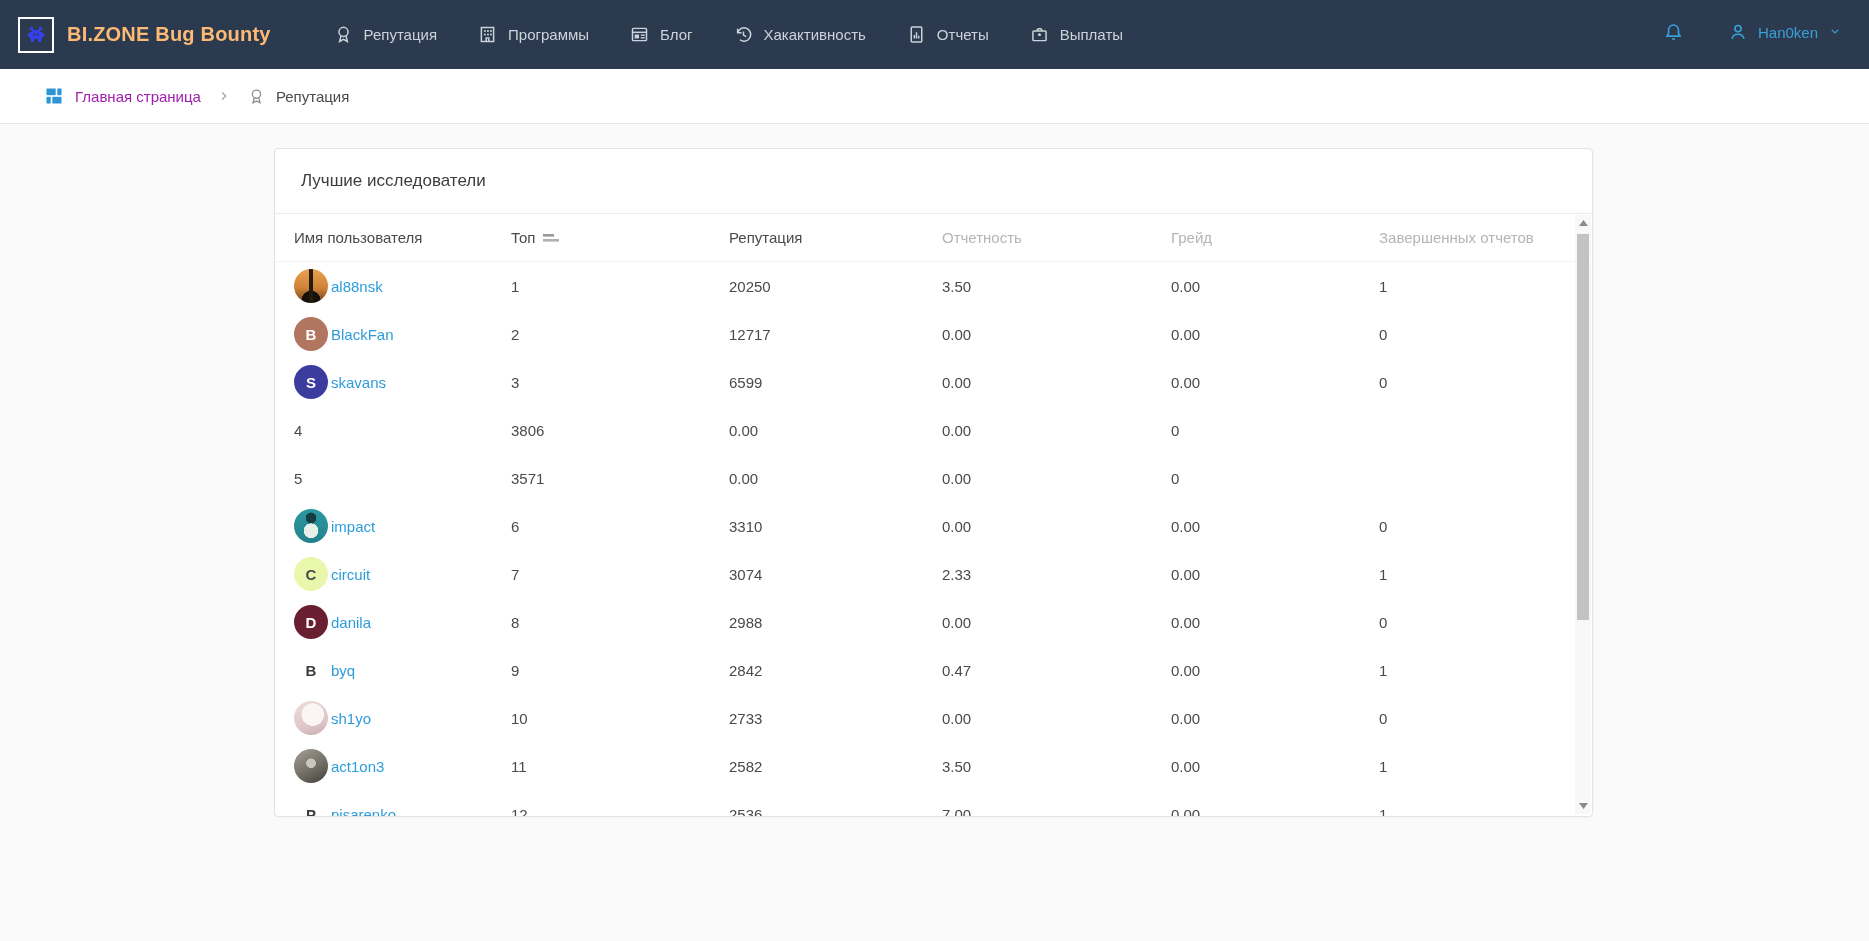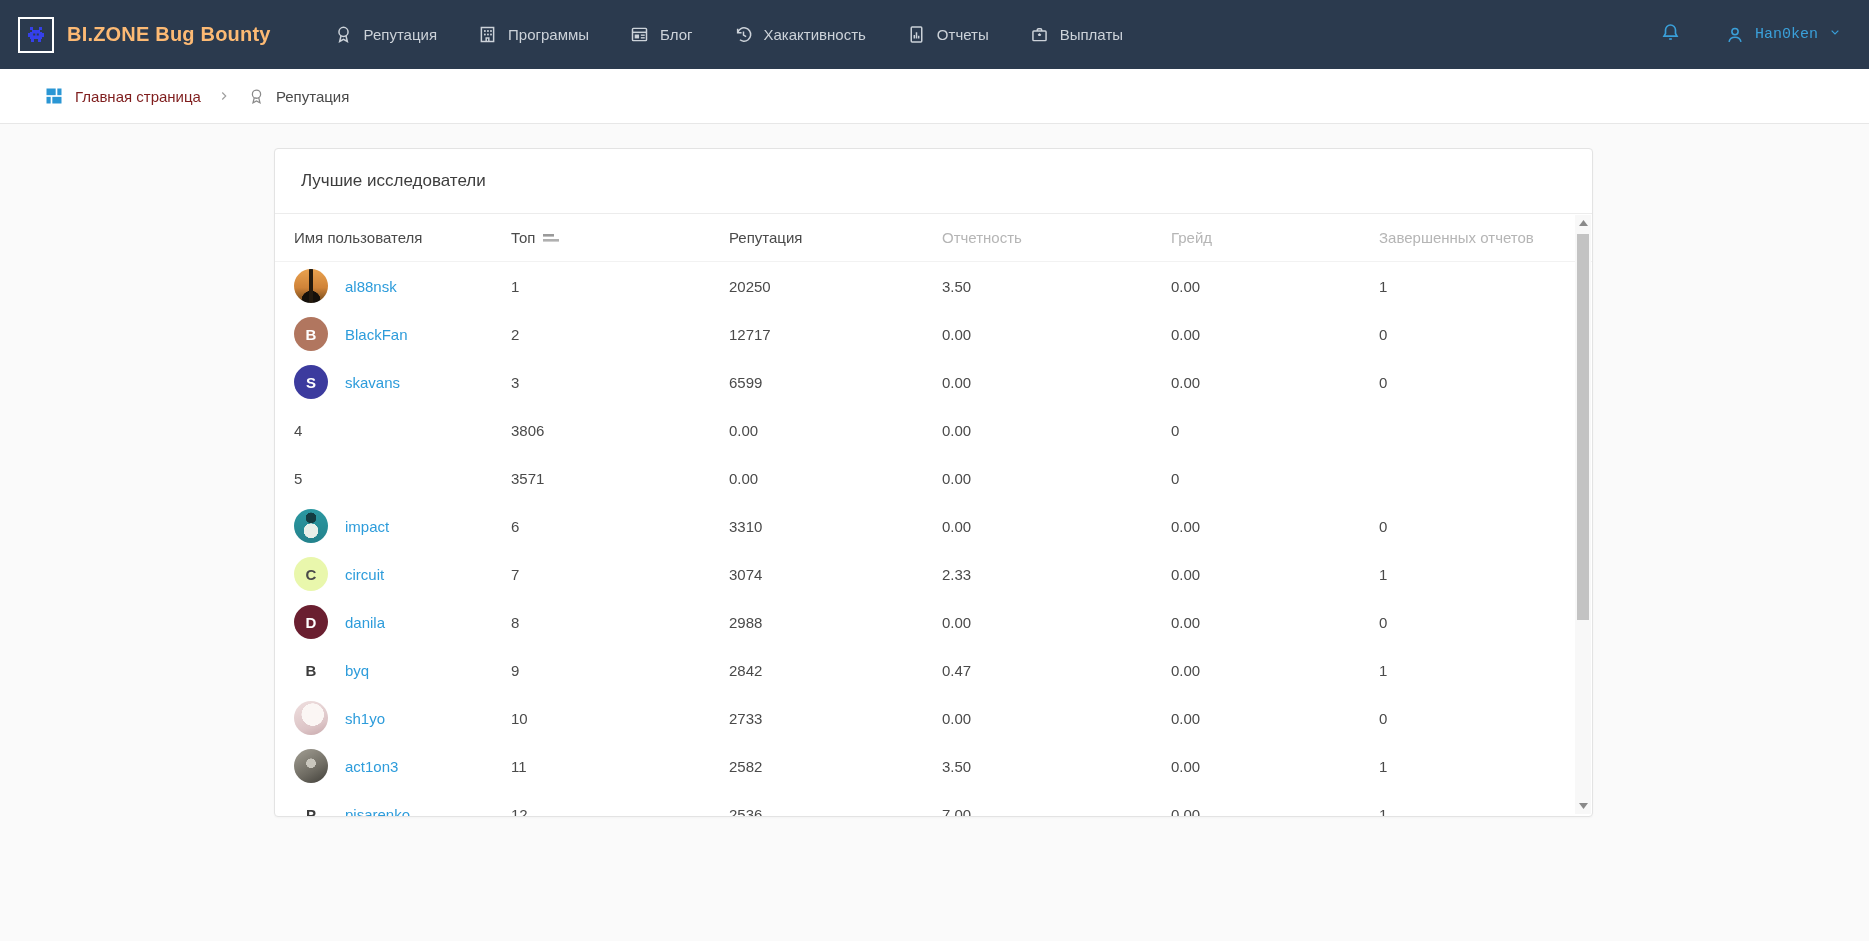--- a/index.html
+++ b/index.html
@@ -6,49 +6,49 @@
   html,body { width:1869px; height:941px; overflow:hidden; }
   body { font-family:"Liberation Sans", sans-serif; background:#fafafa; color:#4a4a4a; }
 
   
   .navbar { height:69px; background:#2b3a4e; display:flex; align-items:center; padding:0 26px 0 18px; }
   .logo-box { width:36px; height:36px; border:2px solid #fff; display:flex; align-items:center; justify-content:center; flex:0 0 auto; }
   .brand { color:#fdba74; font-size:20px; font-weight:bold; margin-left:13px; letter-spacing:.2px; white-space:nowrap; }
   .nav-menu { display:flex; align-items:center; margin-left:62px; gap:40px; }
   .nav-item { display:flex; align-items:center; gap:10px; color:#ccd2d9; font-size:15px; cursor:pointer; white-space:nowrap; }
   .nav-item svg { width:21px; height:21px; stroke:#ccd2d9; fill:none; stroke-width:1.7; }
-  .nav-right { margin-left:auto; display:flex; align-items:center; gap:42px;font-family:Liberation Mono, monospace; }
+  .nav-right { margin-left:auto; display:flex; align-items:flex-start; gap:42px; }
   .bell svg { width:23px; height:23px; stroke:#3aa0da; fill:none; stroke-width:1.7; }
   .user-menu { display:flex; align-items:center; gap:9px; color:#3aa0da; font-size:15px; cursor:pointer; }
   .user-menu svg { width:22px; height:22px; stroke:#3aa0da; fill:none; stroke-width:1.7; }
   .chev svg { width:16px; height:16px; }
 
   
   .breadcrumb { height:55px; background:#fff; border-bottom:1px solid #e7e7e7; display:flex; align-items:center; padding-left:44px; font-size:15px; }
-  .bc-home { display:flex; align-items:center; gap:11px; color:#7f1d1d; cursor:pointer; }
+  .bc-home { display:flex; align-items:center; gap:11px; color:#a21caf; cursor:pointer; }
   .bc-sep { margin:0 16px; display:flex; }
   .bc-sep svg { width:14px; height:14px; stroke:#9e9e9e; fill:none; stroke-width:2; }
   .bc-cur { display:flex; align-items:center; gap:10px; color:#4a4a4a; }
   .bc-cur svg { width:19px; height:19px; stroke:#8a8a8a; fill:none; stroke-width:1.6; }
 
   
   .content { padding-top:24px; }
   .card { margin-left:274px; width:1319px; height:669px; background:#fff; border:1px solid #e3e3e3; border-radius:4px; position:relative; overflow:hidden; box-shadow:0 1px 2px rgba(0,0,0,.03); }
   .card-header { height:65px; border-bottom:1px solid #ececec; display:flex; align-items:center; padding-left:26px; }
   .card-title { font-size:17px; color:#3d3d3d; font-weight:500; }
 
   .grid-cols { display:grid; grid-template-columns:217px 218px 213px 229px 208px 1fr; padding-left:19px; align-items:center; }
   .thead { height:48px; font-size:15px; border-bottom:1px solid #f2f2f2; }
   .th { color:#4a4a4a; cursor:pointer; display:flex; align-items:center; gap:8px; }
   .th.muted { color:#b5b5b5; }
   .sort-icon { display:inline-flex; }
   .sort-icon svg { width:17px; height:10px; }
 
   .trow { height:48px; font-size:15px; }
-  .name-cell { display:flex; align-items:center; gap:17px; }
+  .name-cell { display:flex; align-items:center; gap:3px; }
   .avatar { width:34px; height:34px; border-radius:50%; flex:0 0 auto; display:flex; align-items:center; justify-content:center; font-size:15px; font-weight:bold; overflow:hidden; }
   .avatar svg { width:26px; height:26px; }
   .user-link { color:#2d9cdb; text-decoration:none; cursor:pointer; }
   .cell { color:#4a4a4a; }
 
   
   .av-al88nsk { background:
       linear-gradient(90deg, transparent 44%, #241a0e 45% 55%, transparent 56%),
       radial-gradient(circle at 50% 92%, #15100a 0 26%, transparent 27%),
       linear-gradient(180deg,#e9a24f 0%,#d08338 55%,#6b4418 100%); }

